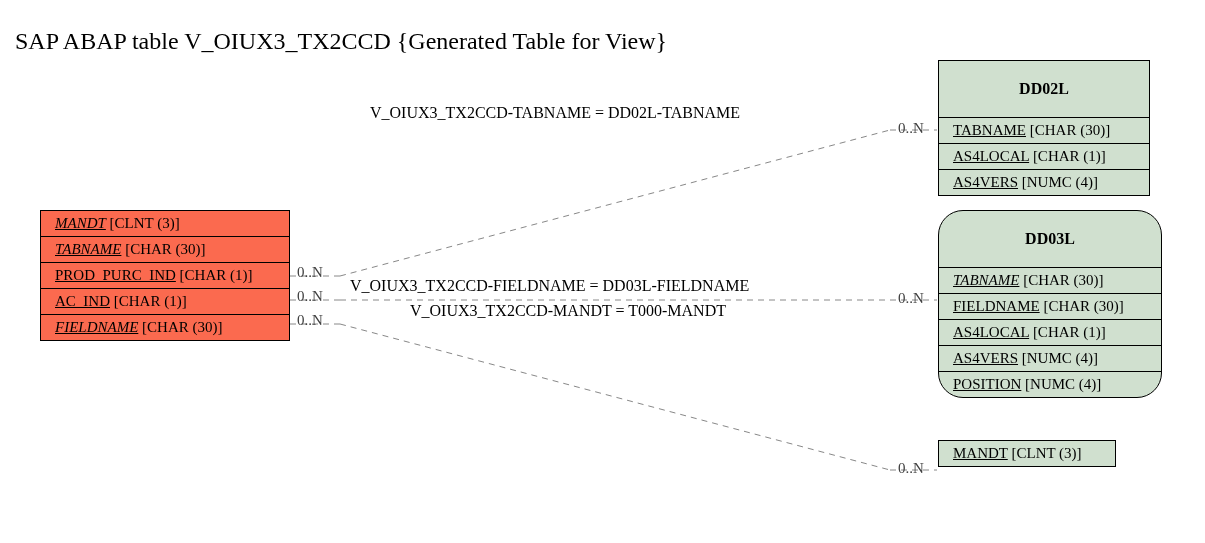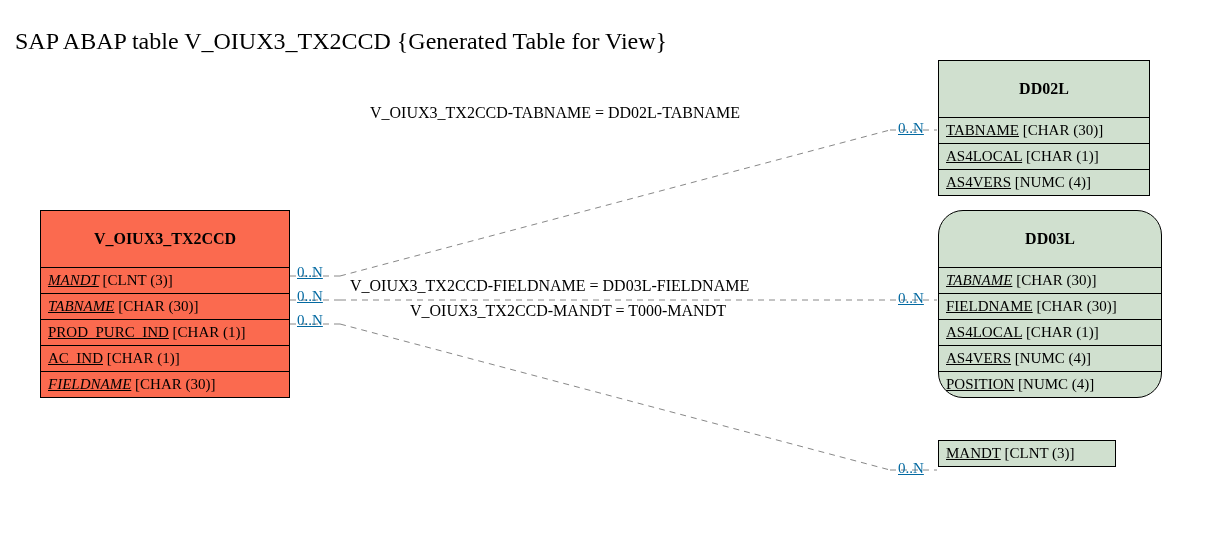--- a/index.html
+++ b/index.html
@@ -25,44 +25,43 @@
     border: 1px solid #000;
   }
   .entity-header {
     font-weight: bold;
     text-align: center;
     padding: 19px 10px;
     border-bottom: 1px solid #000;
     font-size: 16px;
   }
   .entity-row {
-    padding: 4px 7px;
+    padding: 4px 14px;
     border-bottom: 1px solid #000;
     font-size: 15px;
     white-space: nowrap;
   }
   .entity-row:last-child {
     border-bottom: none;
   }
   .orange { background: #fb6a4f; }
   .green { background: #d0e0cf; }
   .ul { text-decoration: underline; }
   .it { font-style: italic; }
   .rel-label {
     position: absolute;
     font-size: 16px;
     color: #000;
     white-space: nowrap;
   }
   .card {
     position: absolute;
     font-size: 15px;
-    color: #0369a1;
+    color: #404040;
     white-space: nowrap;
-    text-decoration: underline;
   }
   svg.lines {
     position: absolute;
     top: 0;
     left: 0;
     width: 1205px;
     height: 543px;
     pointer-events: none;
   }
   svg.lines line {
@@ -84,21 +83,20 @@
   <line x1="290" y1="300" x2="340" y2="300"></line>
   <line x1="340" y1="300" x2="890" y2="300"></line>
   <line x1="890" y1="300" x2="937" y2="300"></line>
 
   <line x1="290" y1="324" x2="340" y2="324"></line>
   <line x1="340" y1="324" x2="890" y2="470"></line>
   <line x1="890" y1="470" x2="937" y2="470"></line>
 </svg>
 
 <div class="entity orange" style="left:40px; top:210px; width:248px;">
-  <div class="entity-header">V_OIUX3_TX2CCD</div>
   <div class="entity-row"><span class="ul it">MANDT</span> <span>[CLNT (3)]</span></div>
   <div class="entity-row"><span class="ul it">TABNAME</span> <span>[CHAR (30)]</span></div>
   <div class="entity-row"><span class="ul">PROD_PURC_IND</span> <span>[CHAR (1)]</span></div>
   <div class="entity-row"><span class="ul">AC_IND</span> <span>[CHAR (1)]</span></div>
   <div class="entity-row"><span class="ul it">FIELDNAME</span> <span>[CHAR (30)]</span></div>
 </div>
 
 <div class="entity green" style="left:938px; top:60px; width:210px;">
   <div class="entity-header">DD02L</div>
   <div class="entity-row"><span class="ul">TABNAME</span> <span>[CHAR (30)]</span></div>

